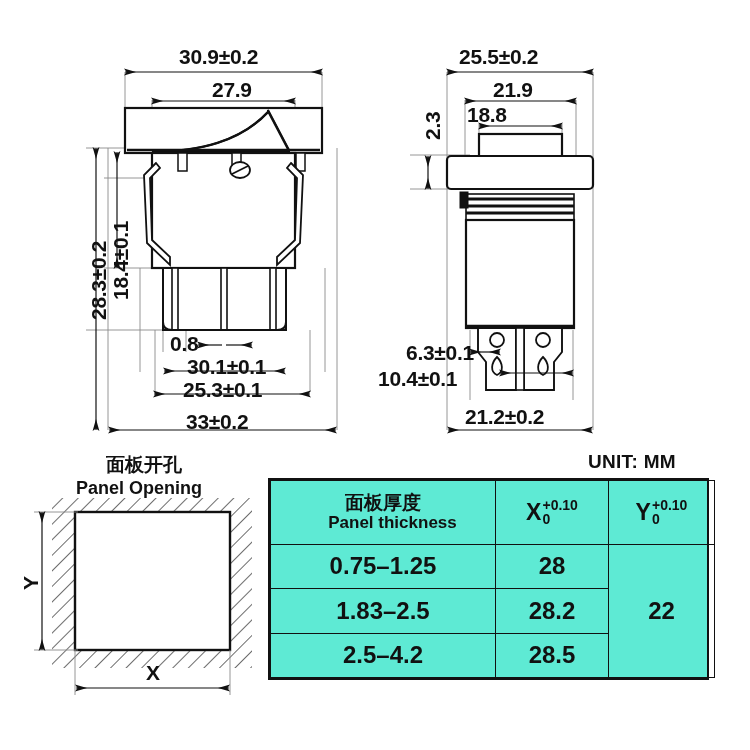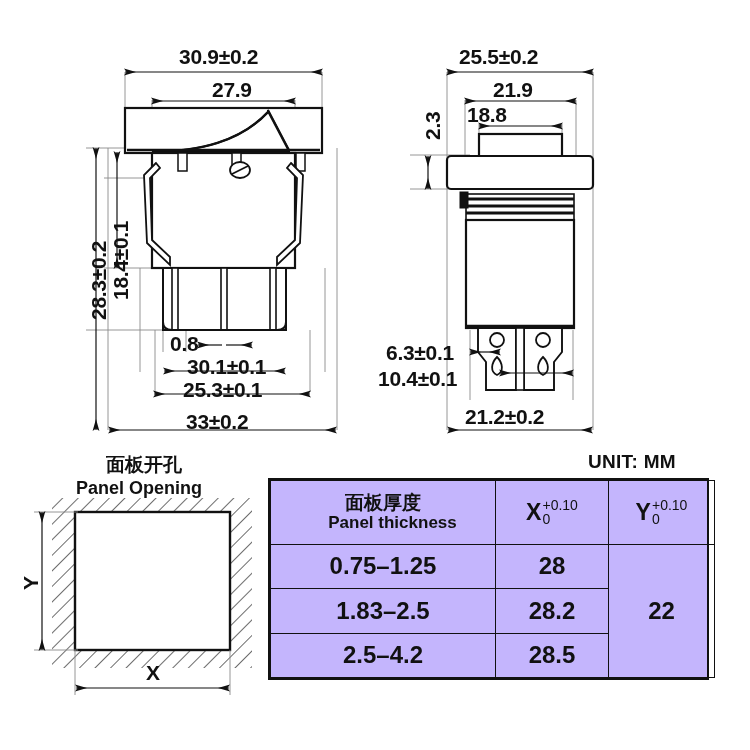--- a/index.html
+++ b/index.html
@@ -20,37 +20,37 @@
   .lbl.d{font-size:21px;letter-spacing:-0.3px;}
   .lbl.vert{transform-origin:0 0;}
   .lbl.cn{font-size:19px;font-weight:700;}
   .lbl.en{font-size:18px;font-weight:700;}
   .lbl.unit{font-size:19px;font-weight:700;letter-spacing:0.3px;}
 
   
   #spec-table{
     position:absolute;left:268px;top:478px;width:437px;height:198px;
     border:2px solid #111;border-collapse:collapse;
-    background:#c4b5fd;
+    background:#5eead4;
   }
   #spec-table table{border-collapse:collapse;width:100%;height:100%;table-layout:fixed;}
   #spec-table td{
     border:1.5px solid #111;text-align:center;vertical-align:middle;
     font-weight:700;color:#111;
   }
   #spec-table td.c0{width:222px;}
   #spec-table td.c1{width:110px;}
   #spec-table td.c2{width:103px;}
   .hdr-cn{font-size:19px;display:block;line-height:1.15;}
   .hdr-en{font-size:17px;display:block;line-height:1.15;padding-left:19px;}
   .val{font-size:24px;}
   .xy{font-size:23px;display:inline-flex;align-items:center;}
   .xy .tolbox{
     display:inline-flex;flex-direction:column;align-items:flex-start;
-    font-size:14px;line-height:1.05;margin-left:1px;font-weight:400;
+    font-size:14px;line-height:1.05;margin-left:1px;font-weight:700;
   }
 </style>
 </head>
 <body>
 
 <svg id="sheet" viewBox="0 0 750 750">
   <defs>
     <marker id="ar" markerWidth="12" markerHeight="10" refX="11" refY="5" orient="auto" markerUnits="userSpaceOnUse">
       <path d="M0,5 L12,1.6 L9.5,5 L12,8.4 Z" fill="#111"></path>
     </marker>
@@ -236,21 +236,21 @@
 <div class="lbl d vert" style="left:110px;top:300px;transform:rotate(-90deg);">18.4±0.1</div>
 <div class="lbl d" style="left:170px;top:333px;text-align:center;">0.8</div>
 <div class="lbl d" style="left:187px;top:356px;">30.1±0.1</div>
 <div class="lbl d" style="left:183px;top:379px;">25.3±0.1</div>
 <div class="lbl d" style="left:186px;top:411px;">33±0.2</div>
 
 <div class="lbl d" style="left:459px;top:46px;">25.5±0.2</div>
 <div class="lbl d" style="left:493px;top:79px;">21.9</div>
 <div class="lbl d" style="left:467px;top:104px;text-align:center;">18.8</div>
 <div class="lbl d vert" style="left:422px;top:140px;transform:rotate(-90deg);">2.3</div>
-<div class="lbl d" style="left:386px;top:342px;">6.3±0.1</div>
+<div class="lbl d" style="left:406px;top:342px;">6.3±0.1</div>
 <div class="lbl d" style="left:378px;top:368px;">10.4±0.1</div>
 <div class="lbl d" style="left:465px;top:406px;">21.2±0.2</div>
 
 <div class="lbl cn" style="left:106px;top:455px;">面板开孔</div>
 <div class="lbl en" style="left:76px;top:479px;">Panel Opening</div>
 <div class="lbl d vert" style="left:20px;top:590px;transform:rotate(-90deg);">Y</div>
 <div class="lbl d" style="left:146px;top:662px;">X</div>
 
 <div class="lbl unit" style="left:588px;top:452px;">UNIT: MM</div>
 

